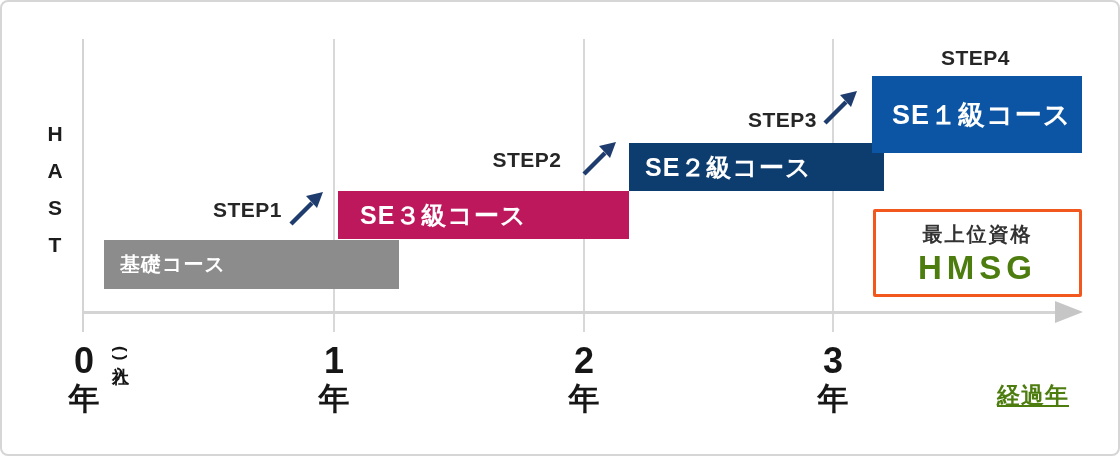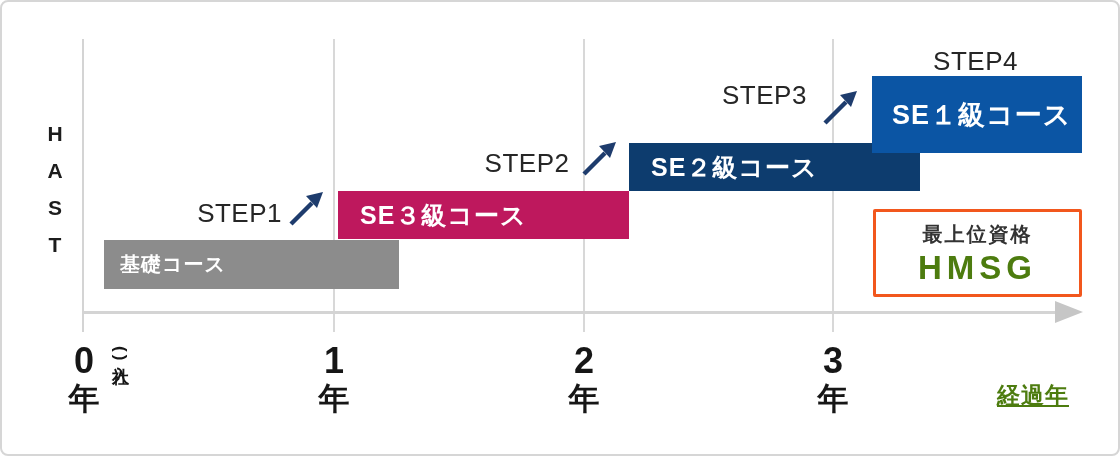--- a/index.html
+++ b/index.html
@@ -19,27 +19,27 @@
     border-top:11px solid transparent; border-bottom:11px solid transparent;
     border-left:28px solid #c6c6c6;
   }
   
   .y-label { position:absolute; left:36px; top:113px; width:34px; text-align:center; }
   .y-label span { display:block; font-size:21px; font-weight:bold; line-height:37px; color:#1c1c1c; }
   
   .course { position:absolute; display:flex; align-items:center; color:#fff; font-weight:bold; letter-spacing:1px; }
   .course-0 { left:102px; top:238px; width:295px; height:49px; background:#8c8c8c; font-size:20px; padding-left:16px; }
   .course-1 { left:336px; top:189px; width:291px; height:48px; background:#be185d; font-size:25px; padding-left:22px; }
-  .course-2 { left:627px; top:141px; width:291px; height:48px; background:#0d3c6e; font-size:25px; padding-left:22px; }
+  .course-2 { left:627px; top:141px; width:255px; height:48px; background:#0d3c6e; font-size:25px; padding-left:16px; }
   .course-3 { left:870px; top:74px;  width:210px; height:77px; background:#0b55a4; font-size:27px; padding-left:20px; }
   
-  .step { position:absolute; font-size:26px; font-weight:normal; color:#262626; letter-spacing:0.5px; }
+  .step { position:absolute; font-size:21px; font-weight:bold; color:#262626; letter-spacing:0.5px; }
   .step-1 { left:180px; top:196px; width:100px; text-align:right; }
   .step-2 { left:475px; top:146px; width:100px; text-align:center; }
-  .step-3 { left:720px; top:78px;  width:95px;  text-align:left; }
+  .step-3 { left:720px; top:106px;  width:95px;  text-align:right; }
   .step-4 { left:931px; top:44px;  width:85px;  text-align:center; }
   .step-arrow { position:absolute; width:40px; height:38px; }
   .arrow-1 { left:284px; top:189px; }
   .arrow-2 { left:577px; top:139px; }
   .arrow-3 { left:818px; top:88px; }
   
   .tick { position:absolute; top:340px; width:80px; text-align:center; font-weight:bold; color:#161616; }
   .tick .num  { display:block; font-size:36px; line-height:38px; }
   .tick .unit { display:block; font-size:31px; line-height:37px; }
   .tick-0 { left:42px; }  .tick-1 { left:292px; }

